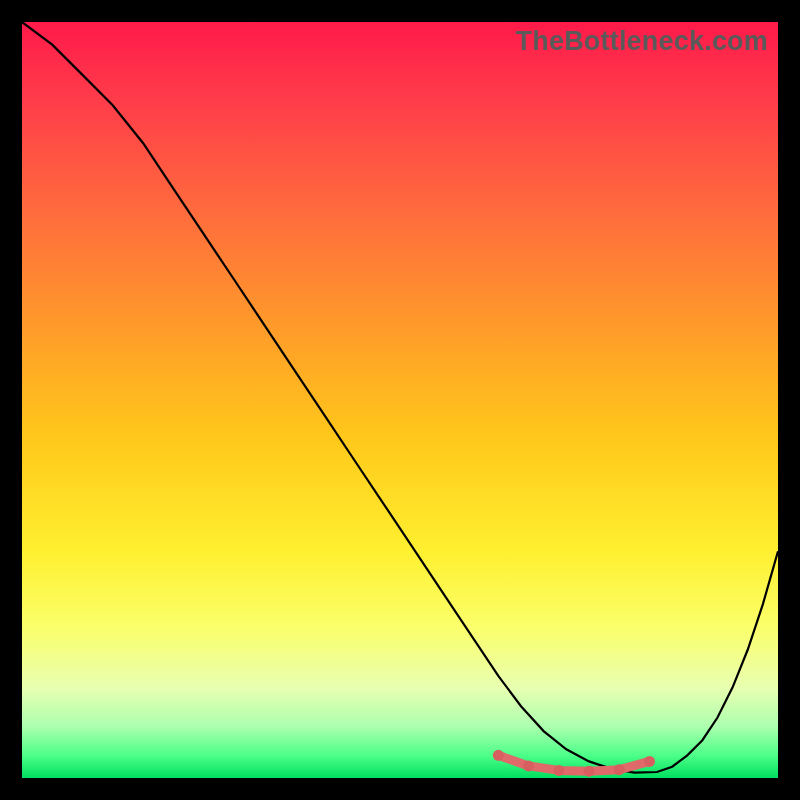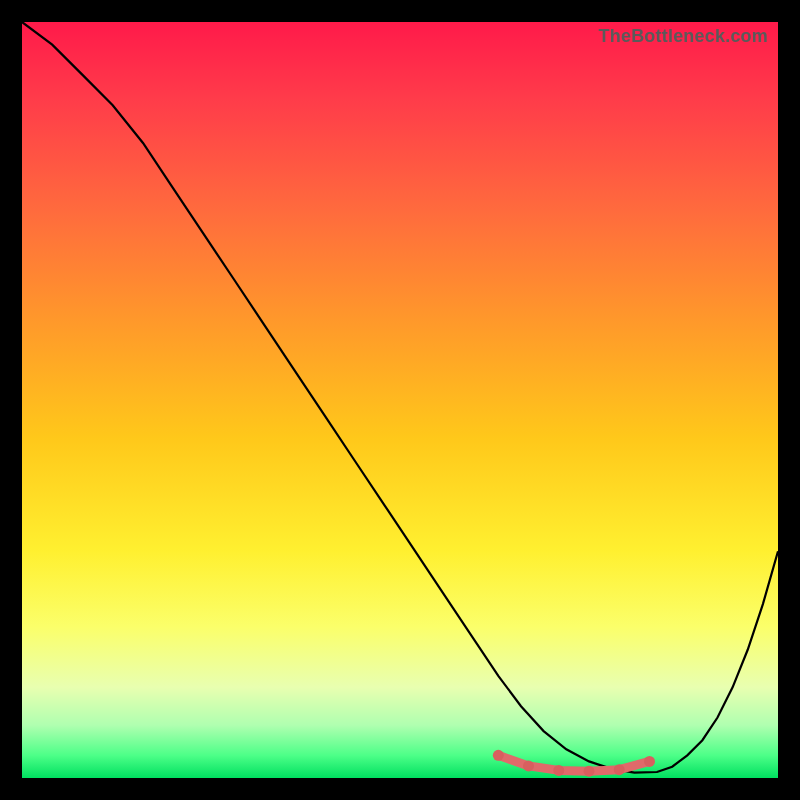--- a/index.html
+++ b/index.html
@@ -20,21 +20,21 @@
       #e8ffb0 88%,
       #b0ffb0 93%,
       #4dff88 97%,
       #00e060 100%
     );
   }
   .watermark {
     position: absolute;
     top: 4px; right: 10px;
     font-family: Arial, Helvetica, sans-serif;
-    font-size: 18px;
+    font-size: 27px;
     font-weight: bold;
     color: #5a5a5a;
     letter-spacing: 0.2px;
   }
   svg.curve { position: absolute; left: 0; top: 0; width: 756px; height: 756px; }
   .curve-path { fill: none; stroke: #000; stroke-width: 2.2; }
   .dotline { fill: none; stroke: #e06a6a; stroke-width: 9; stroke-linecap: round; stroke-linejoin: round; }
   .dot { fill: #d85f5f; }
 </style>
 </head>

